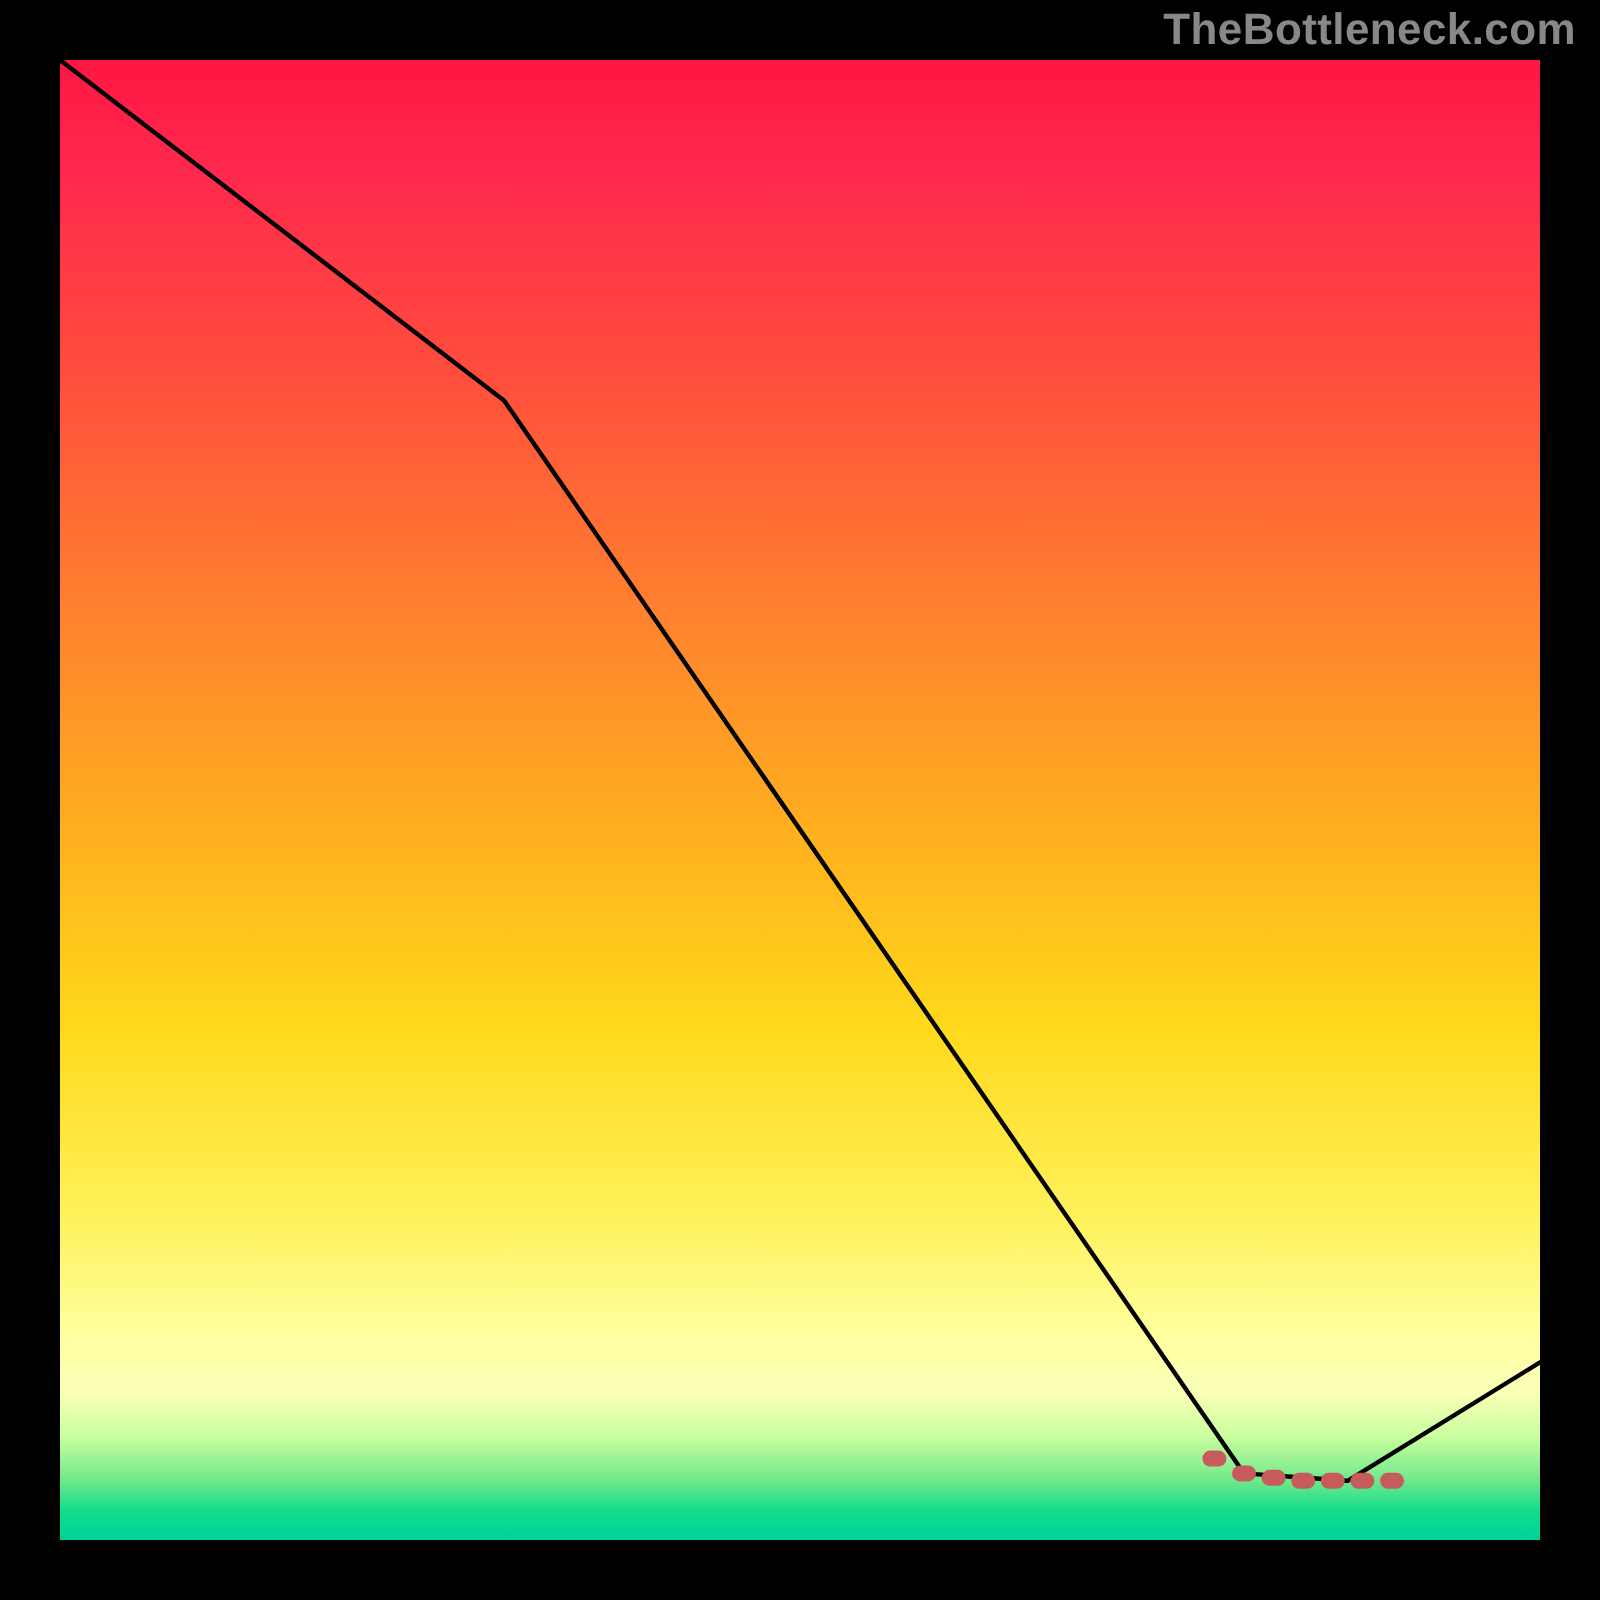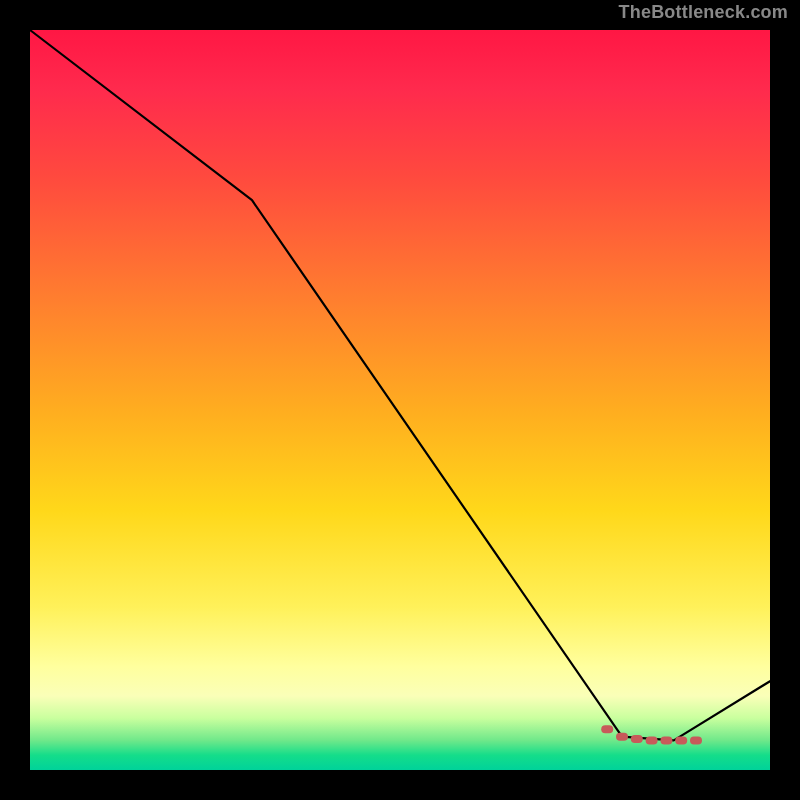--- a/index.html
+++ b/index.html
@@ -14,21 +14,21 @@
   .frame {
     position: relative;
     width: 800px;
     height: 800px;
     background: #000;
   }
   .watermark {
     position: absolute;
     top: 2px;
     right: 12px;
-    font-size: 18px;
+    font-size: 22px;
     font-weight: 600;
     color: #888888;
     letter-spacing: 0.2px;
     user-select: none;
   }
   .plot-area {
     position: absolute;
     left: 30px;
     top: 30px;
     width: 740px;

